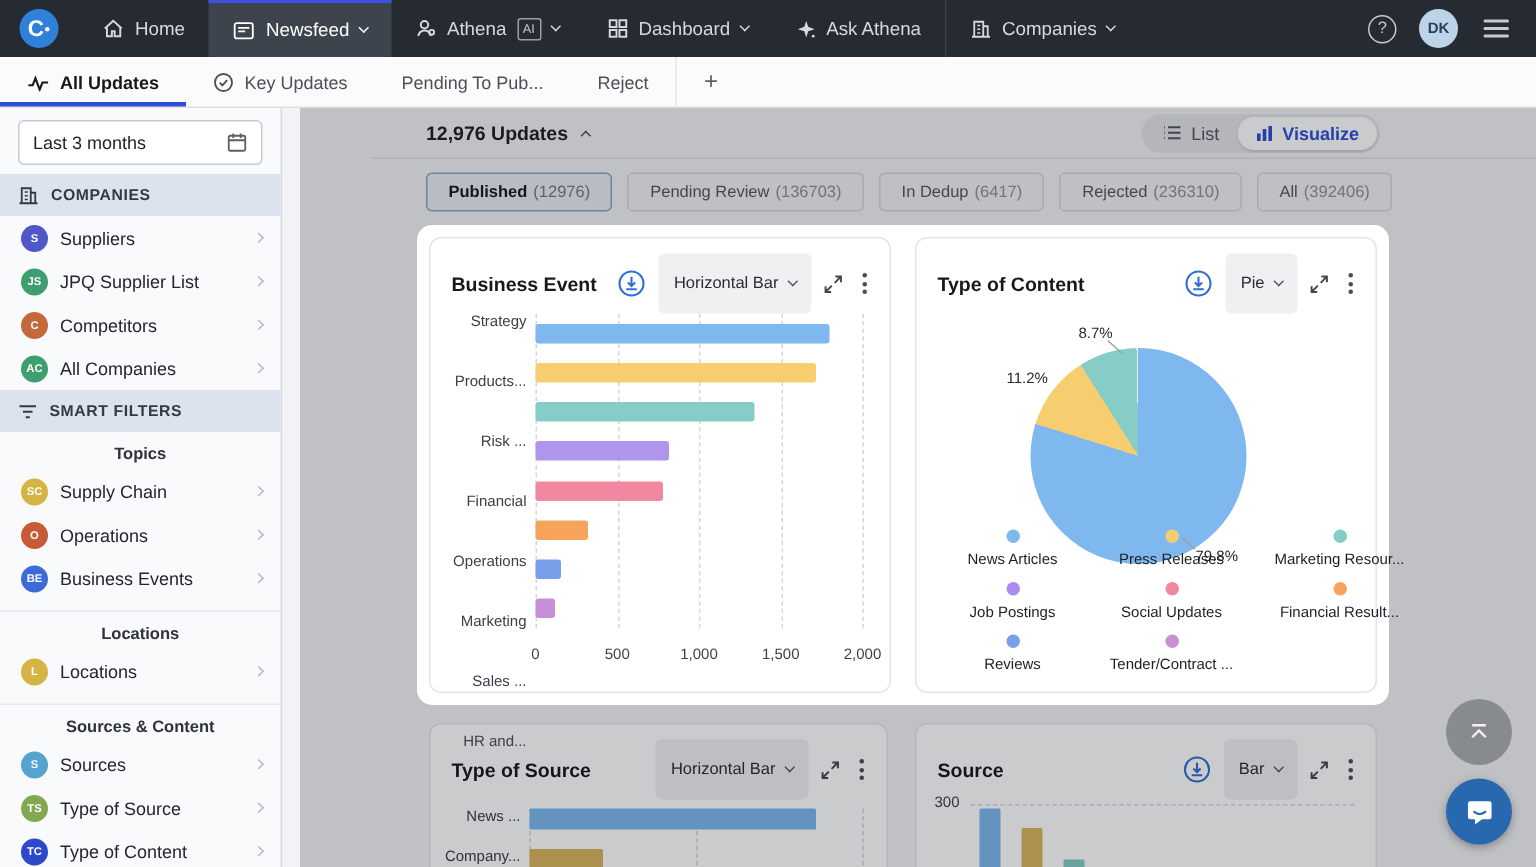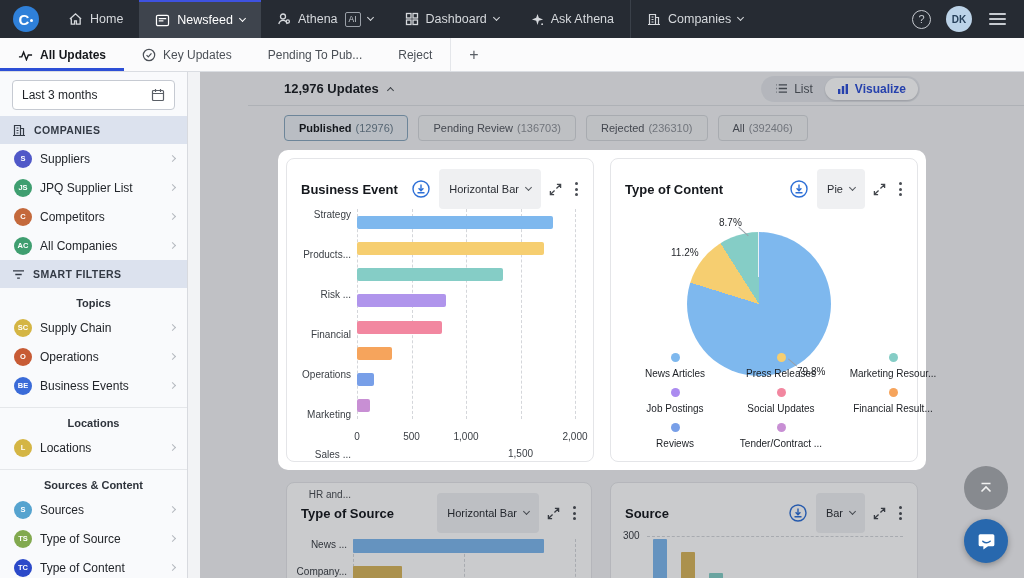--- a/index.html
+++ b/index.html
@@ -338,20 +338,24 @@
   <div class="chips">
     <div class="chip selected">
       <span>Published</span>
       <span class="cnt">(12976)</span>
     </div>
     <div class="chip">
       <span>Pending Review</span>
       <span class="cnt">(136703)</span>
     </div>
     <div class="chip">
+      <span>In Dedup</span>
+      <span class="cnt">(6417)</span>
+    </div>
+    <div class="chip">
       <span>Rejected</span>
       <span class="cnt">(236310)</span>
     </div>
     <div class="chip">
       <span>All</span>
       <span class="cnt">(392406)</span>
     </div>
   </div>
 
   <div class="spotlight">
@@ -420,21 +424,21 @@
             </div>
           <div class="be-row">
               <div class="be-bar" style="width: 6%; background: rgb(200, 143, 212);"></div>
             </div>
         </div>
       </div>
       <div class="be-axis">
         <span style="left:0;">0</span>
         <span style="left:25%;">500</span>
         <span style="left:50%;">1,000</span>
-        <span style="left:75%;margin-top:17px;">1,500</span>
+        <span style="left:75%;">1,500</span>
         <span style="left:100%;">2,000</span>
       </div>
     </div>
 
     <div class="card">
       <div class="card-header">
         <span class="card-title">Type of Content</span>
         <span class="icon-btn">
           <svg width="20" height="20" viewBox="0 0 20 20" fill="none" stroke="#2d6fd6" stroke-width="1.4">
               <circle cx="10" cy="10" r="8"></circle>

